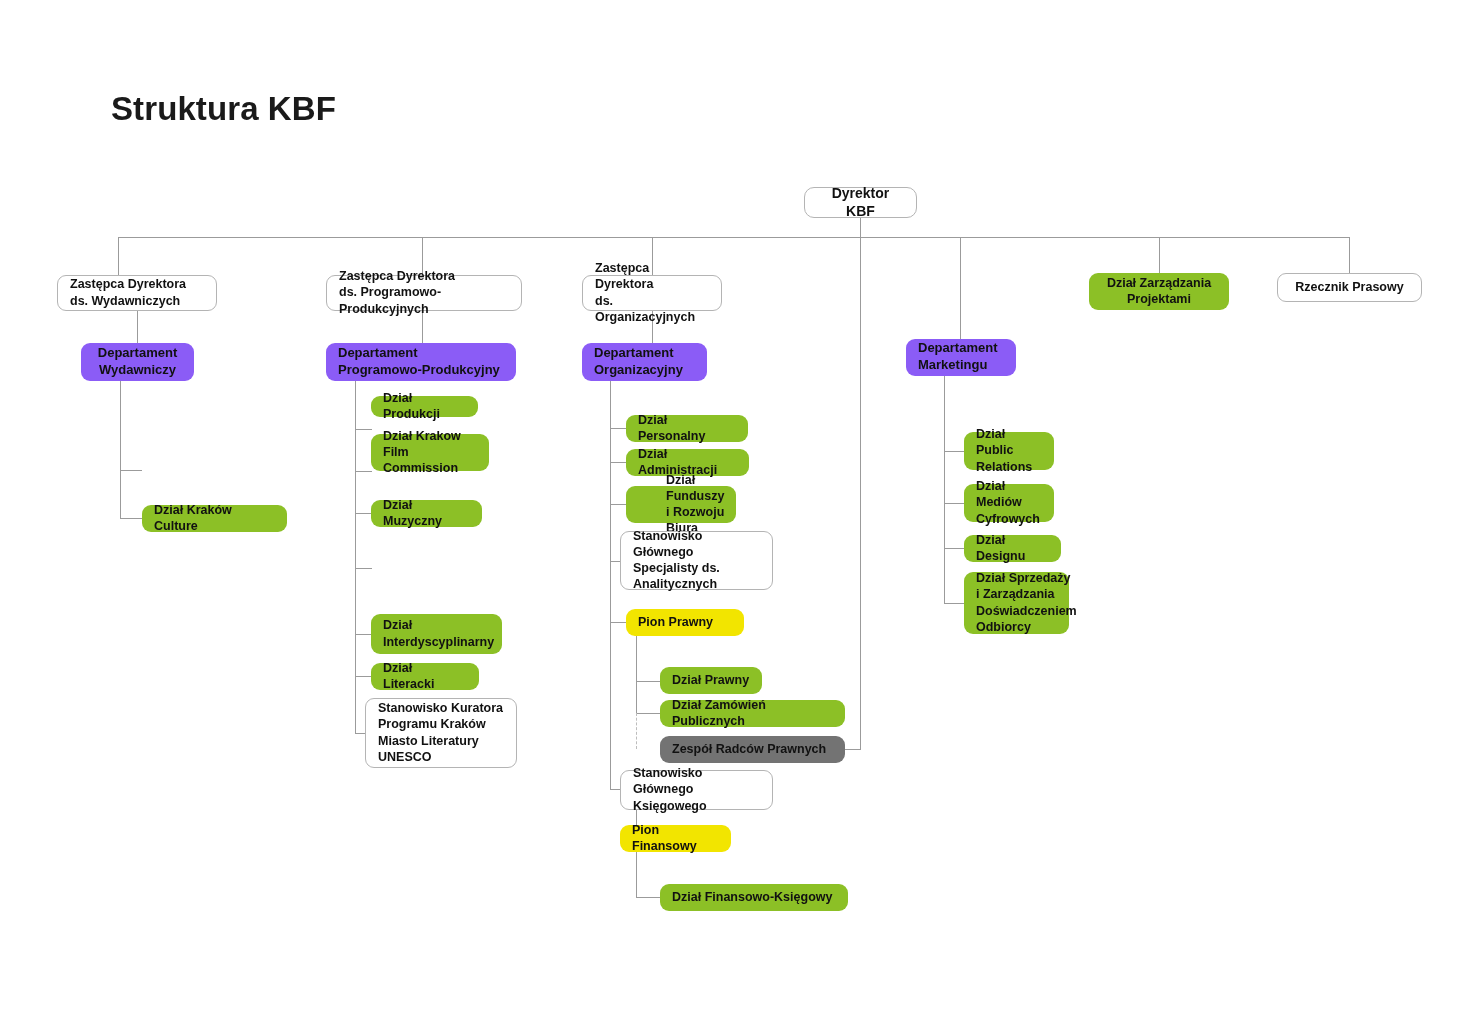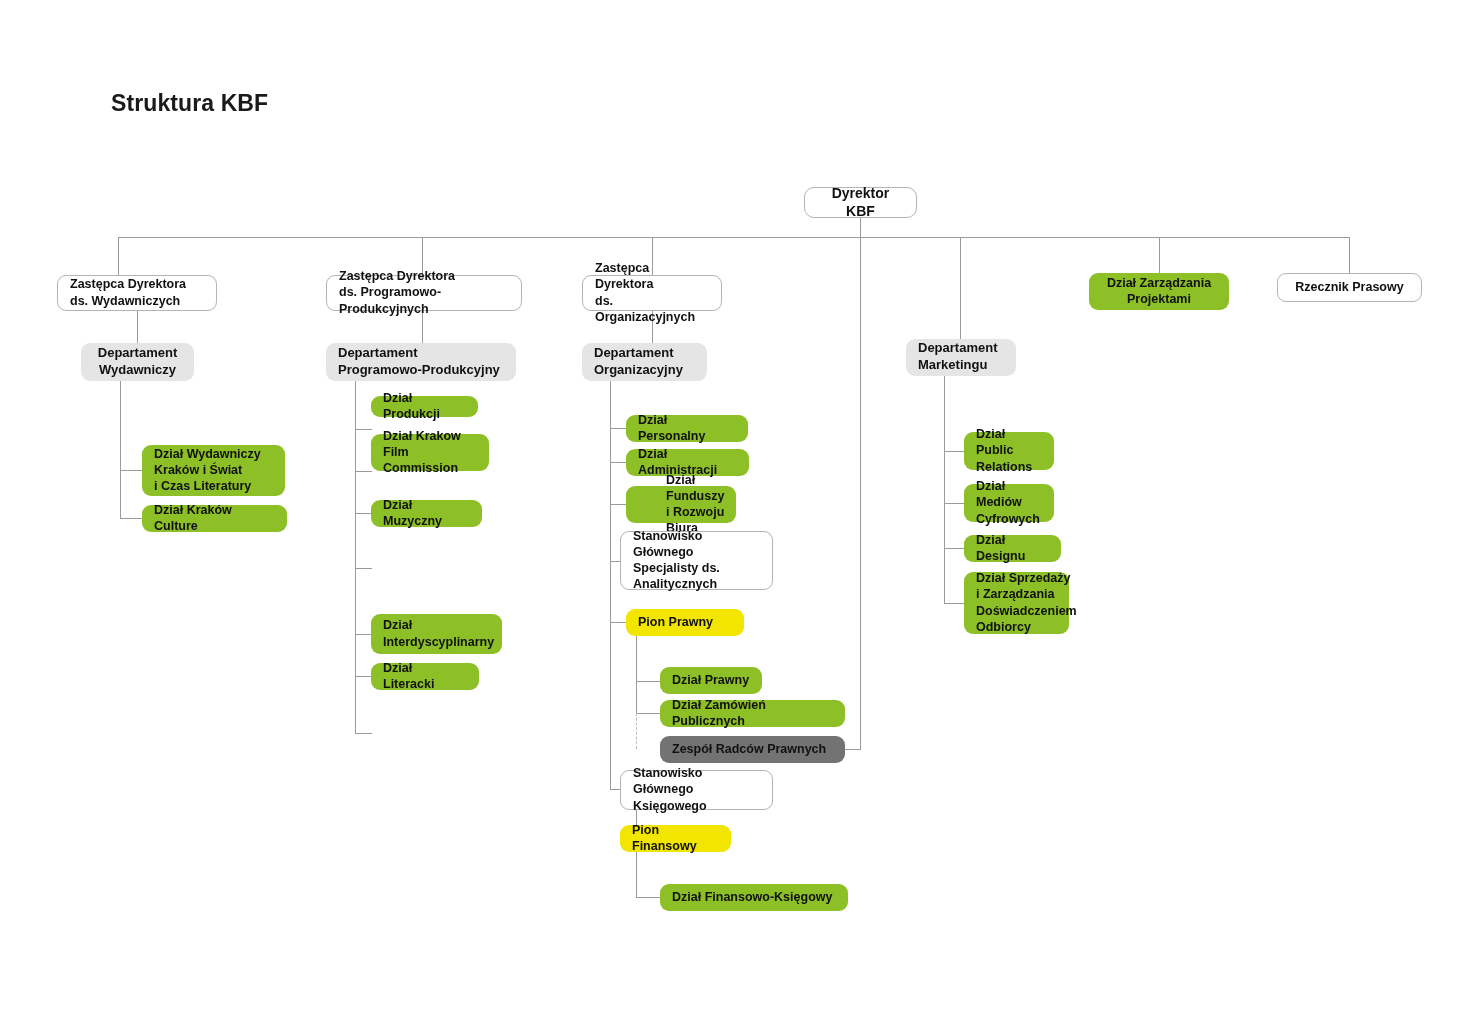--- a/index.html
+++ b/index.html
@@ -16,21 +16,21 @@
     overflow: hidden;
   }
   #chart-root {
     position: absolute;
     inset: 0;
   }
   #page-title {
     position: absolute;
     left: 111px;
     top: 90px;
-    font-size: 23px;
+    font-size: 33px;
     font-weight: bold;
     color: #1a1a1a;
     letter-spacing: 0.1px;
     white-space: nowrap;
   }
 
   
   .line {
     position: absolute;
     background: #9b9b9b;
@@ -54,21 +54,21 @@
     font-weight: bold;
     line-height: 1.30;
     color: #111111;
     white-space: pre-line;
   }
   .node.plain {
     background: #ffffff;
     border: 1px solid #b4b4b4;
     font-weight: bold;
   }
-  .node.purple  { background: #e5e5e5; }
+  .node.purple  { background: #8b5cf6; }
   .node.green   { background: #8cc026; }
   .node.yellow  { background: #f2e500; }
   .node.blue    { background: #737373; }
 
   .node.center { justify-content: center; text-align: center; }
   .node.left   { justify-content: flex-start; text-align: left; }
 
   .node.root {
     font-size: 14px;
     border-radius: 10px;
@@ -138,36 +138,37 @@
   <div class="line h" style="left:944px; top:503px; width:20px;"></div>
   <div class="line h" style="left:944px; top:548px; width:20px;"></div>
   <div class="line h" style="left:944px; top:603px; width:20px;"></div>
 
   <div class="node plain root" style="left:804px; top:187px; width:113px; height:31px;">Dyrektor KBF</div>
 
   <div class="node plain left" style="left:57px; top:275px; width:160px; height:36px;">Zastępca Dyrektora
 ds. Wydawniczych</div>
   <div class="node purple dept center" style="left:81px; top:343px; width:113px; height:38px;">Departament
 Wydawniczy</div>
-  <div class="node green left" style="left:142px; top:445px; width:143px; height:51px;">Dział Wydawniczy
-Kraków i Świat
-i Czas Literatury</div>
   <div class="node green left" style="left:142px; top:505px; width:145px; height:27px;">Dział Kraków Culture</div>
 
   <div class="node plain left" style="left:326px; top:275px; width:196px; height:36px;">Zastępca Dyrektora
 ds. Programowo-Produkcyjnych</div>
   <div class="node purple dept left" style="left:326px; top:343px; width:190px; height:38px;">Departament
 Programowo-Produkcyjny</div>
   <div class="node green left" style="left:371px; top:396px; width:107px; height:21px;">Dział Produkcji</div>
   <div class="node green left" style="left:371px; top:434px; width:118px; height:37px;">Dział Krakow Film
 Commission</div>
   <div class="node green left" style="left:371px; top:500px; width:111px; height:27px;">Dział Muzyczny</div>
   <div class="node green left" style="left:371px; top:614px; width:131px; height:40px;">Dział
 Interdyscyplinarny</div>
   <div class="node green left" style="left:371px; top:663px; width:108px; height:27px;">Dział Literacki</div>
+  <div class="node plain left" style="left:365px; top:698px; width:152px; height:70px;">Stanowisko Kuratora
+Programu Kraków
+Miasto Literatury
+UNESCO</div>
 
   <div class="node plain left" style="left:582px; top:275px; width:140px; height:36px;">Zastępca Dyrektora
 ds. Organizacyjnych</div>
   <div class="node purple dept left" style="left:582px; top:343px; width:125px; height:38px;">Departament
 Organizacyjny</div>
   <div class="node green left" style="left:626px; top:415px; width:122px; height:27px;">Dział Personalny</div>
   <div class="node green left" style="left:626px; top:449px; width:123px; height:27px;">Dział Administracji</div>
   <div class="node green left" style="left:626px; top:486px; width:110px; height:37px;padding-left:40px;">Dział Funduszy
 i Rozwoju Biura</div>
   <div class="node plain left" style="left:620px; top:531px; width:153px; height:59px;">Stanowisko Głównego

